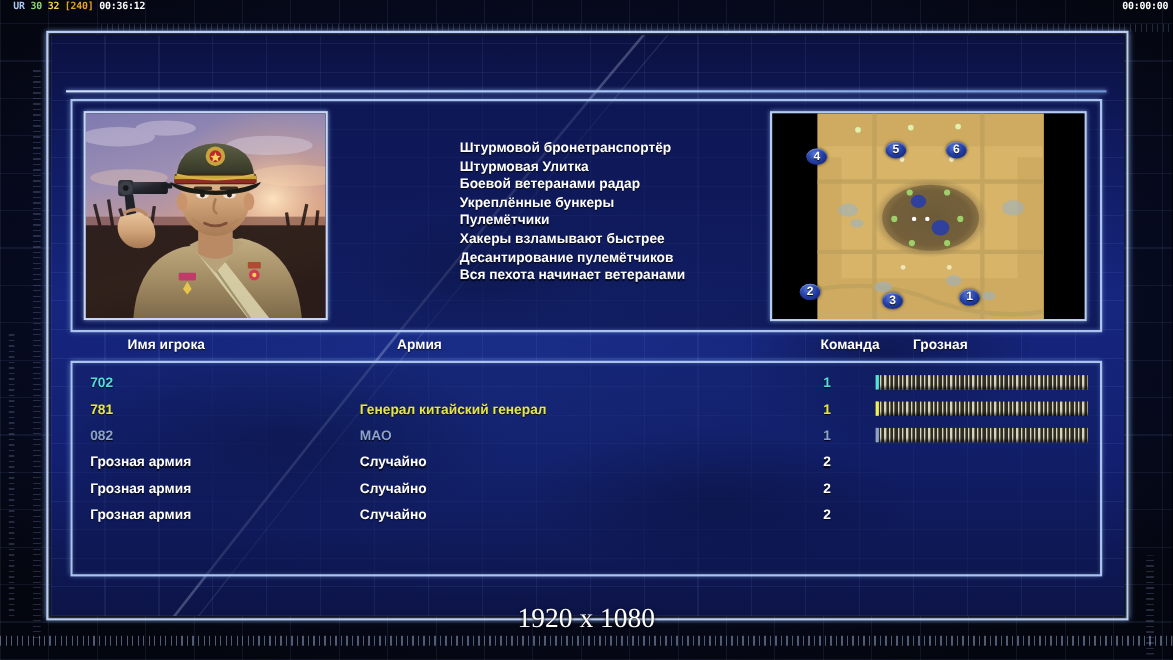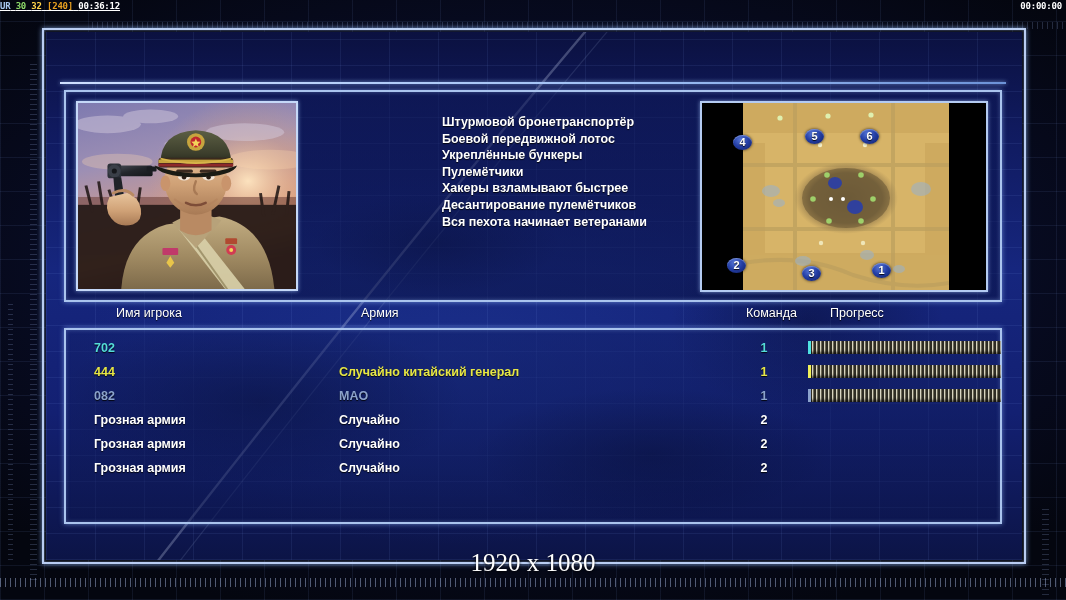--- a/index.html
+++ b/index.html
@@ -34,21 +34,21 @@
   #ruler-right  { left:1042px;top:505px; width:7px;   height:90px; }
   #corner-bl-rule { left:8px; top:300px; width:5px; height:260px; }
 
   
   #top-overlay {
     position:absolute; left:0; top:0; width:1066px; height:13px;
     font-family:"DejaVu Sans Mono", monospace; font-size:9px; font-weight:bold;
     line-height:13px; letter-spacing:-.2px; color:#fff;
     z-index:40;
   }
-  #perf-text { position:absolute; left:0; top:0; white-space:nowrap;text-decoration:underline; }
+  #perf-text { position:absolute; left:12px; top:0; white-space:nowrap; }
   #perf-text .c1{color:#a8c8f0;} #perf-text .c2{color:#8fdc6a;}
   #perf-text .c3{color:#ffd24a;} #perf-text .c4{color:#e8a020;}
   #perf-text .c5{color:#ffffff;}
   #clock-text { position:absolute; right:4px; top:0; color:#fff; }
 
   
   #screen-frame {
     position:absolute; left:42px; top:28px; width:984px; height:536px;
     border:2px solid #b9cdf2;
     box-shadow:0 0 5px rgba(150,190,255,.75), inset 0 0 3px rgba(190,215,255,.5);
@@ -107,21 +107,21 @@
   #portrait-box {
     position:absolute; left:10px; top:9px; width:222px; height:190px;
     border:2px solid #c5d8f8;
     box-shadow:0 0 4px rgba(170,205,255,.7);
     overflow:hidden; background:#2a2440;
   }
   #portrait-svg { display:block; width:100%; height:100%; }
 
   
   #ability-list {
-    position:absolute; left:352px; top:22px; width:310px;margin-left:24px;
+    position:absolute; left:352px; top:34px; width:310px;
   }
   .ability-line {
     font-size:12.5px; font-weight:bold; color:#fff;
     line-height:16.6px; white-space:nowrap;
     text-shadow:0 1px 1px rgba(0,0,0,.85);
   }
 
   
   #minimap-box {
     position:absolute; left:634px; top:9px; width:288px; height:191px;
@@ -138,34 +138,34 @@
     line-height:15px; text-align:center;
     text-shadow:0 1px 1px rgba(0,0,0,.9);
   }
 
   
   #table-header {
     position:absolute; left:18px; top:274px; width:938px; height:22px;
   }
   .th {
     position:absolute; top:0;
-    font-size:12.5px; font-weight:normal; color:#ffffff;
+    font-size:12.5px; font-weight:bold; color:#ffffff;
     text-shadow:0 1px 1px rgba(0,0,0,.8);
     padding-left:40px;
   }
   #th-name { left:12px; }  #th-army { left:257px; }
   #th-team { left:642px; } #th-prog { left:726px; }
 
   #table-panel {
     position:absolute; left:18px; top:296px; width:938px; height:196px;
     border:2px solid #aac4ee;
     box-shadow:0 0 5px rgba(150,190,255,.6), inset 0 0 4px rgba(170,200,255,.3);
     background:linear-gradient(180deg, rgba(18,32,104,.5), rgba(12,22,78,.5));
   }
-  .prow { position:absolute; left:16px; width:832px; height:24px;text-decoration:underline; }
+  .prow { position:absolute; left:4px; width:832px; height:24px;text-decoration:underline; }
   .cell {
     position:absolute; top:0;
     font-size:12.5px; font-weight:bold; line-height:24px;
     white-space:nowrap; text-shadow:0 1px 1px rgba(0,0,0,.85);
   }
   .c-name { left:12px; }
   .c-army { left:257px; }
   .c-team { left:672px; width:20px; text-align:center; }
   .progress {
     position:absolute; left:726px; top:5px; width:193px; height:13px;
@@ -348,21 +348,22 @@
           <path d="M120 36.4 l1.3 3.2 3.4 .2 -2.6 2.2 .9 3.3 -3 -1.9 -3 1.9 .9 -3.3 -2.6 -2.2 3.4 -.2 z" fill="#f4d35a"></path>
 
           <path d="M78 64 q42 16 84 0 q-4 11 -42 12 q-38 -1 -42 -12 z" fill="#1a1b14"></path>
 
           <path d="M84 57 q36 9 72 0" stroke="#d8b54a" stroke-width="1.8" fill="none"></path>
         </svg>
       </div>
 
       <div id="ability-list">
         <div class="ability-line">Штурмовой бронетранспортёр</div>
-        <div class="ability-line">Боевой передвижной лотос</div>
+        <div class="ability-line">Штурмовая Улитка</div>
+        <div class="ability-line">Боевой ветеранами радар</div>
         <div class="ability-line">Укреплённые бункеры</div>
         <div class="ability-line">Пулемётчики</div>
         <div class="ability-line">Хакеры взламывают быстрее</div>
         <div class="ability-line">Десантирование пулемётчиков</div>
         <div class="ability-line">Вся пехота начинает ветеранами</div>
       </div>
 
       <div id="minimap-box">
         <svg id="minimap-img" viewBox="0 0 206 187" preserveAspectRatio="none">
           <defs>
@@ -428,36 +429,36 @@
         <div class="map-marker" style="left:25px;  top:155px;">2</div>
         <div class="map-marker" style="left:100px; top:163px;">3</div>
         <div class="map-marker" style="left:170px; top:160px;">1</div>
       </div>
     </div>
 
     <div id="table-header">
       <div class="th" id="th-name">Имя игрока</div>
       <div class="th" id="th-army">Армия</div>
       <div class="th" id="th-team">Команда</div>
-      <div class="th" id="th-prog">Прогресс</div>
+      <div class="th" id="th-prog">Грозная</div>
     </div>
 
     <div id="table-panel">
       <div id="rows-host">
           <div class="prow" style="top: 6px;">
             <div class="cell c-name" style="color: rgb(84, 220, 216);">702</div>
             <div class="cell c-team" style="color: rgb(84, 220, 216);">1</div>
             <div class="progress">
               <div class="fill" style="width: 100%;"></div>
               <div class="cap" style="background: rgb(79, 226, 226);"></div>
             </div>
           </div>
           <div class="prow" style="top: 30px;">
-            <div class="cell c-name" style="color: rgb(230, 230, 70);">444</div>
-            <div class="cell c-army" style="color: rgb(230, 230, 70);">Случайно китайский генерал</div>
+            <div class="cell c-name" style="color: rgb(230, 230, 70);">781</div>
+            <div class="cell c-army" style="color: rgb(230, 230, 70);">Генерал китайский генерал</div>
             <div class="cell c-team" style="color: rgb(230, 230, 70);">1</div>
             <div class="progress">
               <div class="fill" style="width: 100%;"></div>
               <div class="cap" style="background: rgb(240, 240, 90);"></div>
             </div>
           </div>
           <div class="prow" style="top: 54px;">
             <div class="cell c-name" style="color: rgb(139, 162, 204);">082</div>
             <div class="cell c-army" style="color: rgb(139, 162, 204);">MAO</div>
             <div class="cell c-team" style="color: rgb(139, 162, 204);">1</div>

